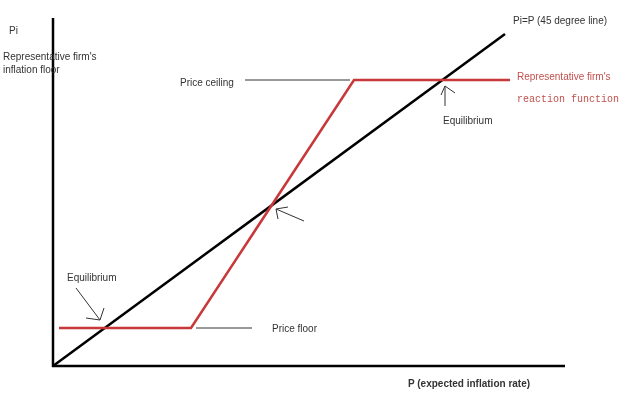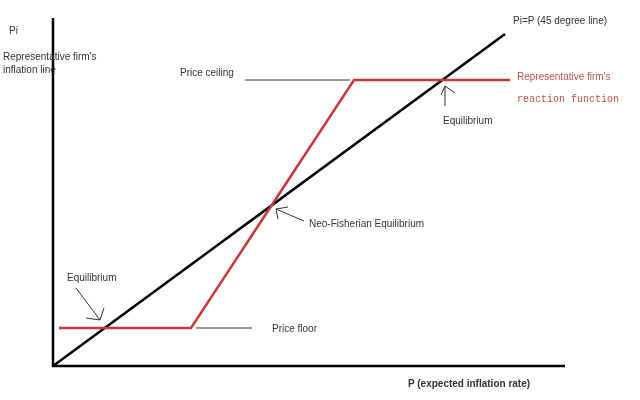--- a/index.html
+++ b/index.html
@@ -38,29 +38,28 @@
     </g>
 
     <g stroke="#333" stroke-width="1" fill="none">
       <line x1="76" y1="288" x2="100" y2="320"></line>
       <polyline points="86,318 100,320 104,308"></polyline>
     </g>
   </svg>
 
   <div class="lbl" style="left:9px; top:24px;">Pi</div>
   <div class="lbl" style="left:3px; top:50px;">Representative firm's</div>
-  <div class="lbl" style="left:3px; top:63px;">inflation line</div>
+  <div class="lbl" style="left:3px; top:63px;">inflation floor</div>
 
   <div class="lbl" style="left:513px; top:14px;">Pi=P  (45 degree line)</div>
 
   <div class="lbl red" style="left:517px; top:70px;">Representative firm's</div>
   <div class="lbl red" style="left:517px; top:93px;font-family:Liberation Mono, monospace;">reaction function</div>
 
-  <div class="lbl" style="left:180px; top:66px;">Price ceiling</div>
+  <div class="lbl" style="left:180px; top:76px;">Price ceiling</div>
   <div class="lbl" style="left:443px; top:114px;">Equilibrium</div>
 
-  <div class="lbl" style="left:309px; top:217px;">Neo-Fisherian Equilibrium</div>
 
   <div class="lbl" style="left:67px; top:271px;">Equilibrium</div>
   <div class="lbl" style="left:256px; top:322px;margin-left:16px;">Price floor</div>
 
   <div class="lbl" style="left:408px; top:377px;font-weight:bold;">P (expected inflation rate)</div>
 </div>
 
 </body></html>

